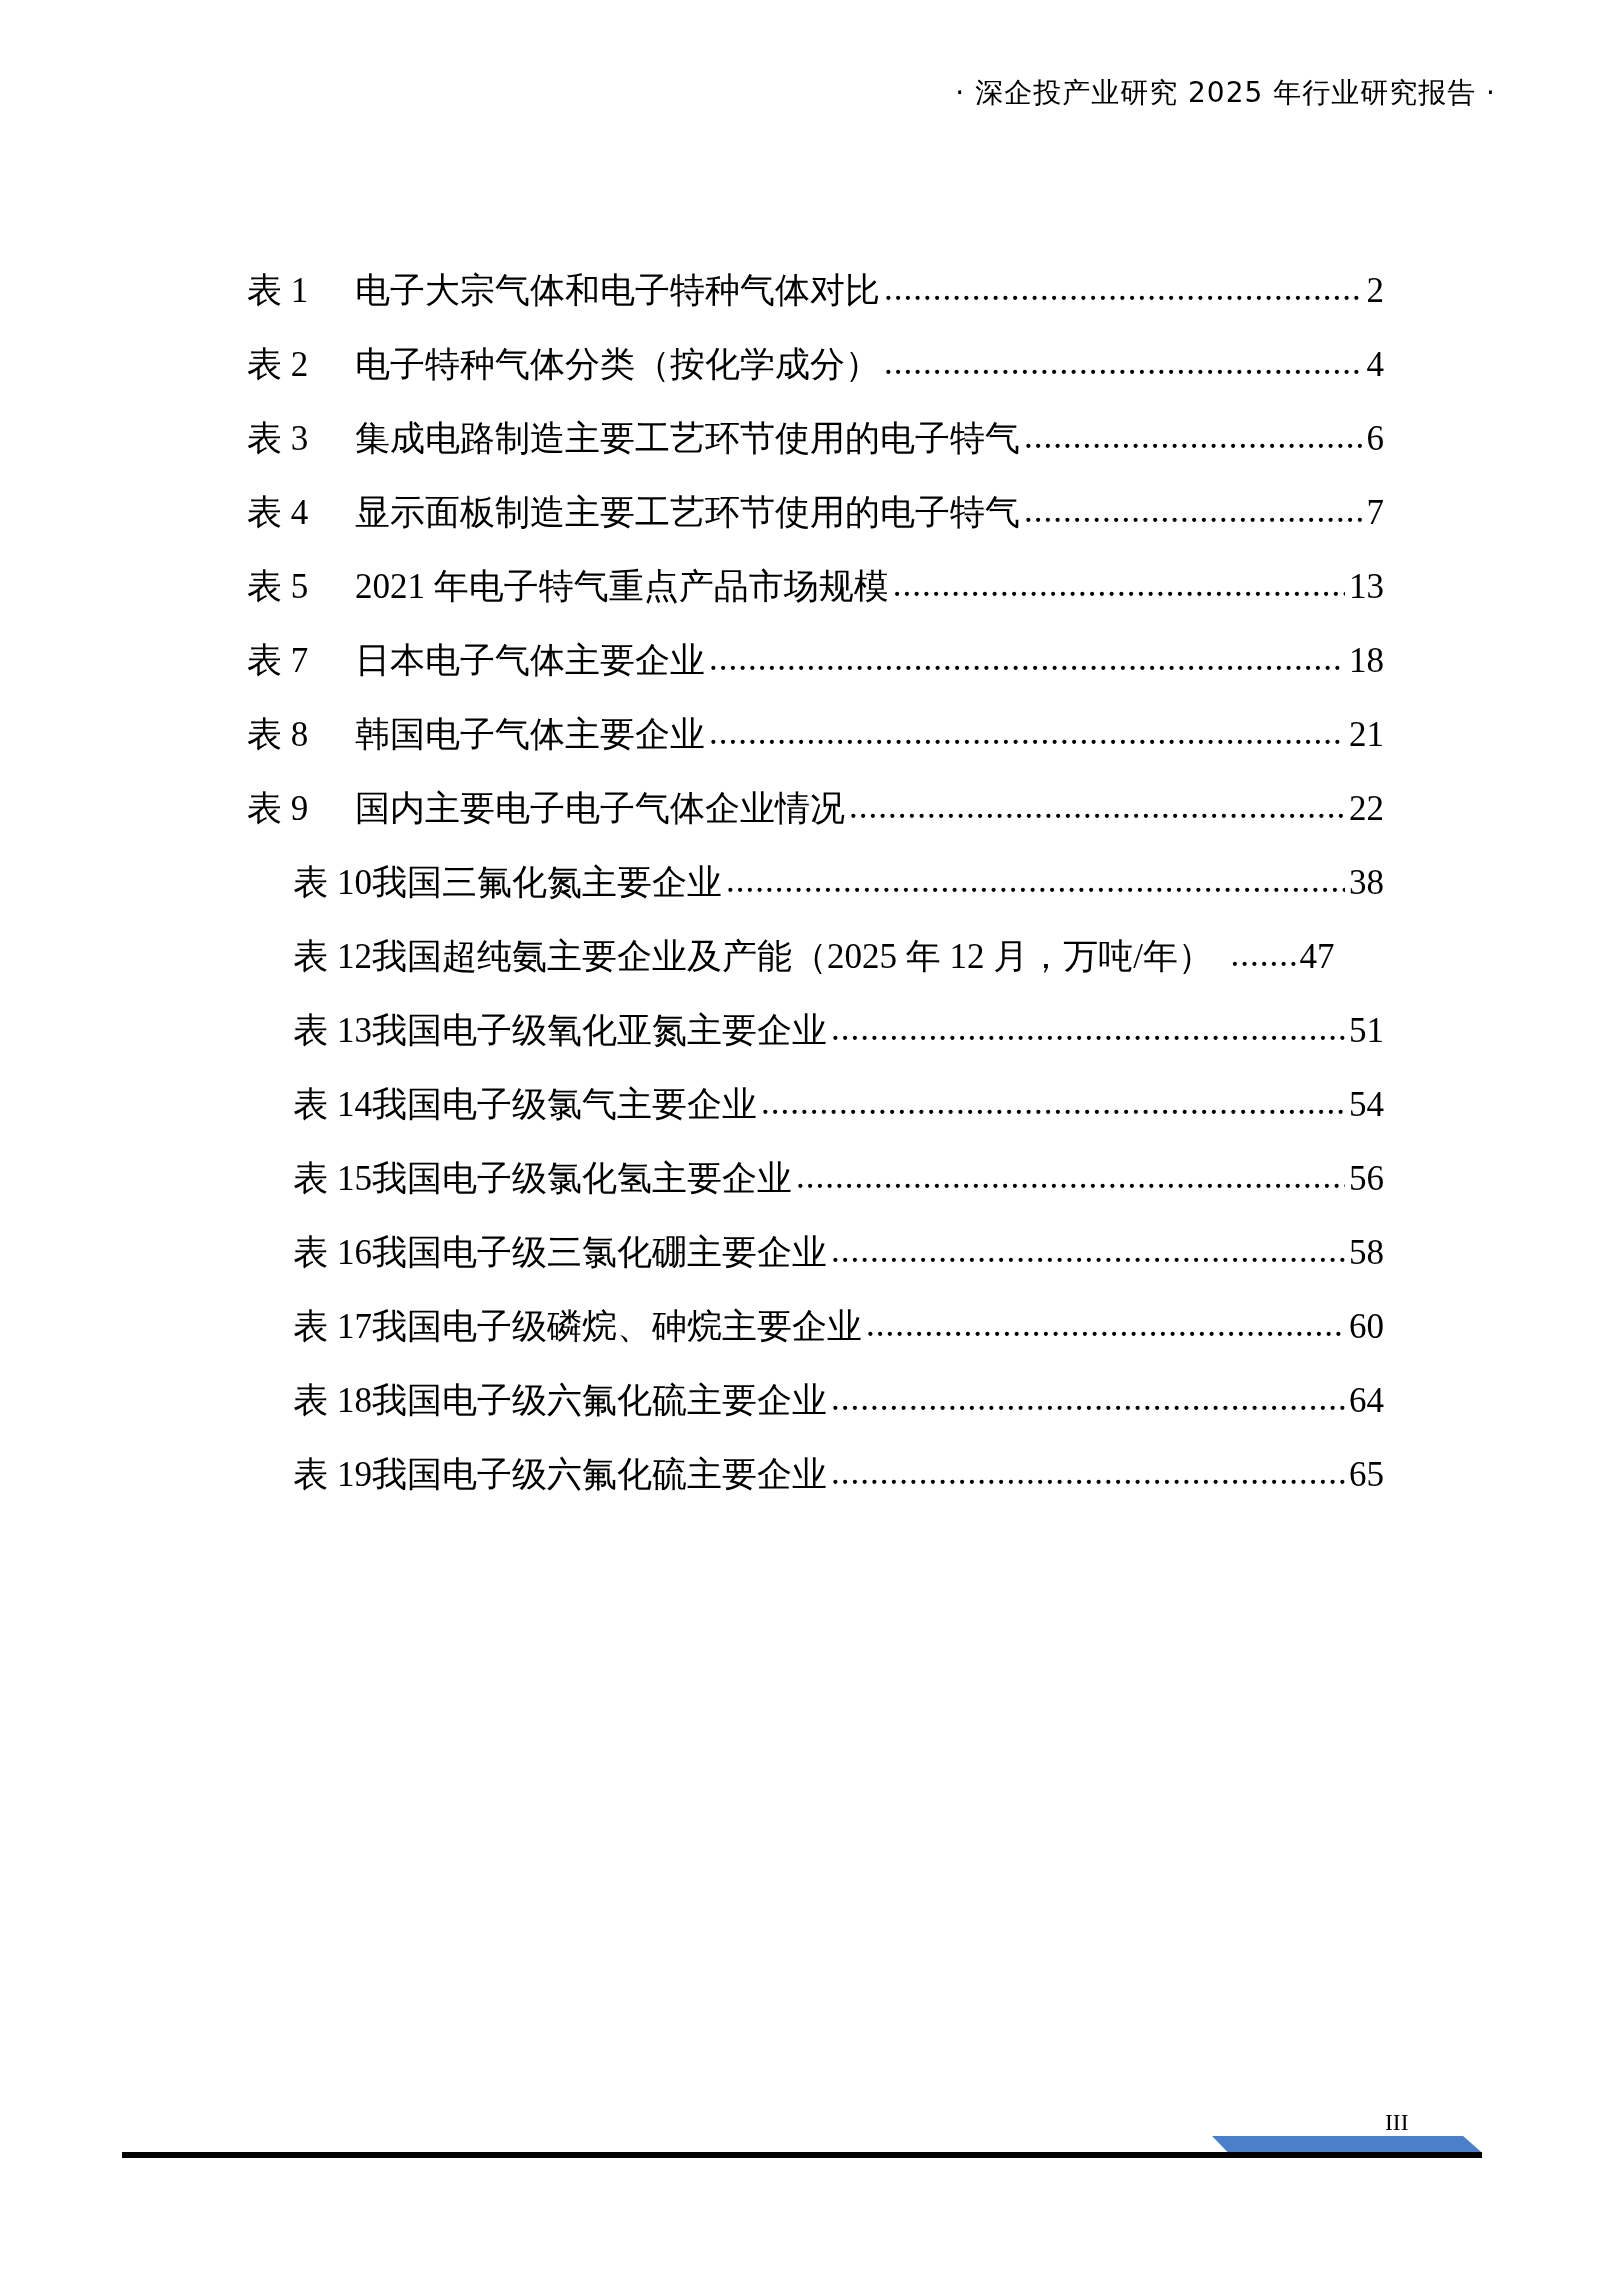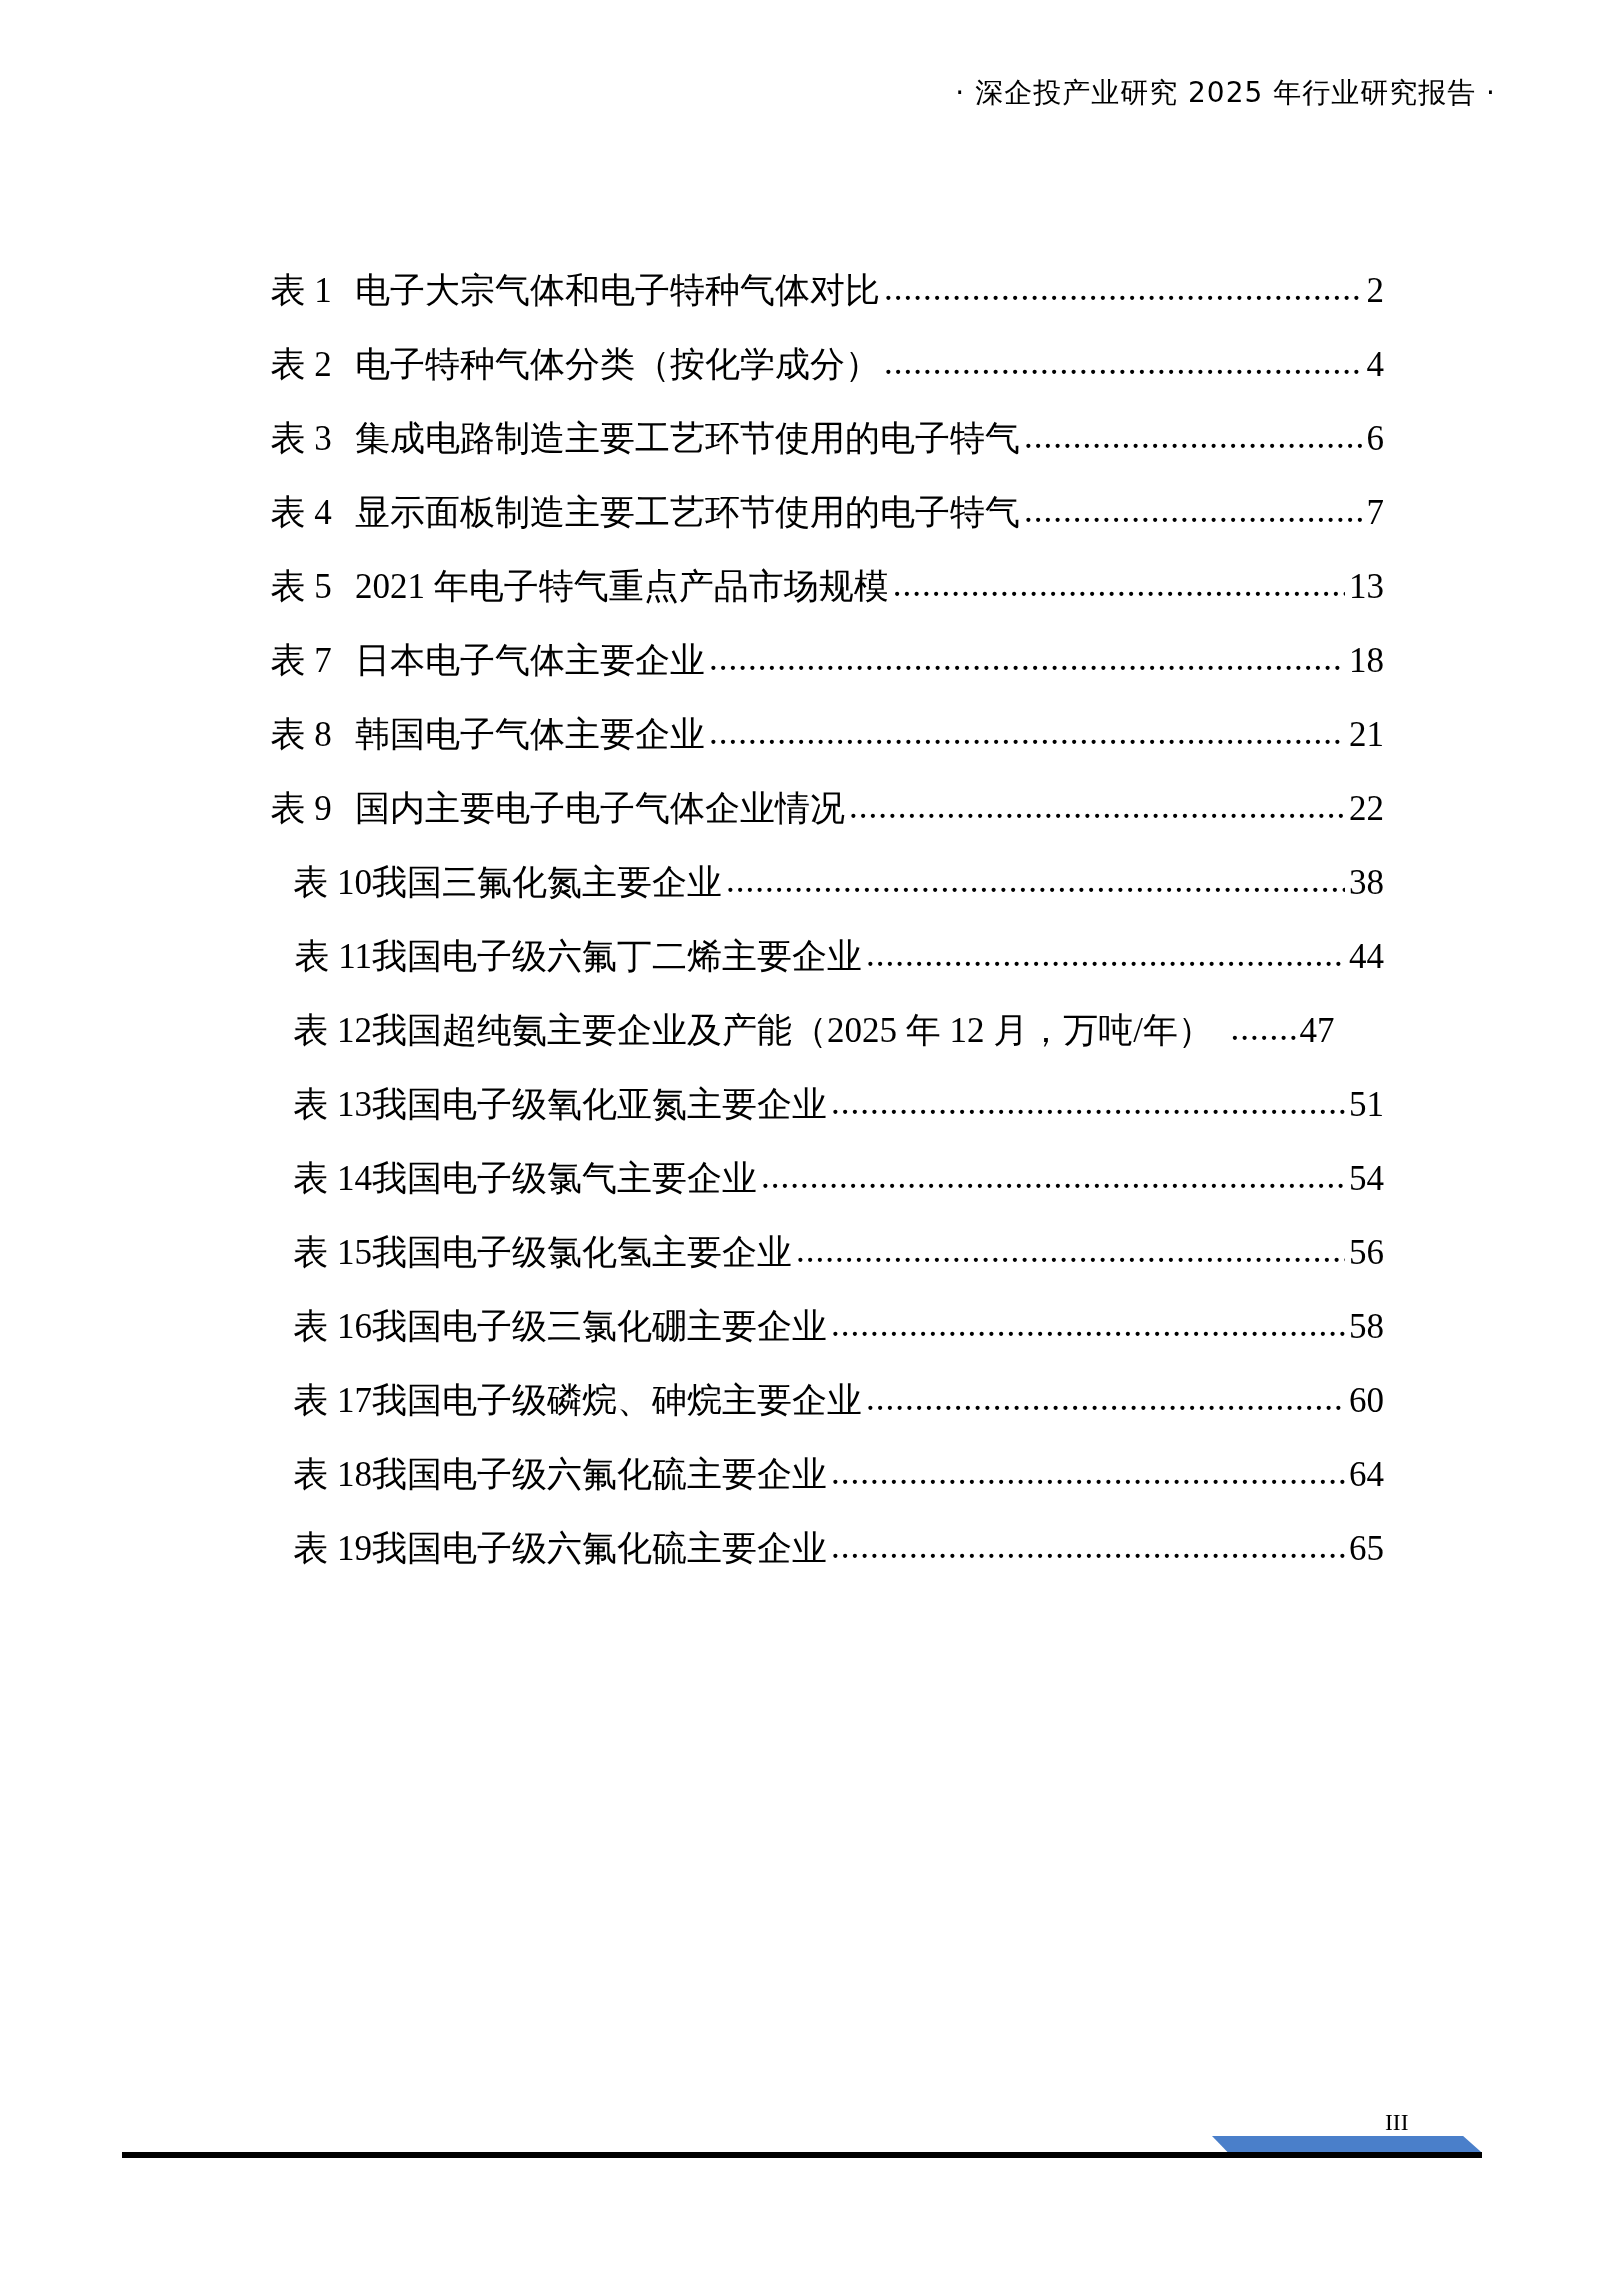--- a/index.html
+++ b/index.html
@@ -36,21 +36,21 @@
       align-items: baseline;
       height: 74px;
       font-size: 35px;
       line-height: 47px;
       white-space: nowrap;
     }
     .toc-label {
       flex: 0 0 auto;
       display: inline-block;
     }
-    .toc-row.short .toc-label { width: 108px; text-align: center; }
+    .toc-row.short .toc-label { width: 108px; }
     .toc-row.long .toc-label { width: 125px; text-align: right; }
     .toc-title {
       flex: 0 0 auto;
     }
     .toc-leader {
       flex: 1 1 auto;
       overflow: hidden;
       margin: 0 3.9px;
       position: relative;
       top: -2px;
@@ -151,26 +151,20 @@
     <span class="toc-leader"></span>
     <span class="toc-page">22</span>
   </div>
   <div class="toc-row long">
     <span class="toc-label">表 10</span>
     <span class="toc-title">我国三氟化氮主要企业</span>
     <span class="toc-leader"></span>
     <span class="toc-page">38</span>
   </div>
   <div class="toc-row long">
-    <span class="toc-label">表 11</span>
-    <span class="toc-title">我国电子级六氟丁二烯主要企业</span>
-    <span class="toc-leader"></span>
-    <span class="toc-page">44</span>
-  </div>
-  <div class="toc-row long">
     <span class="toc-label">表 12</span>
     <span class="toc-title">我国超纯氨主要企业及产能（2025 年 12 月，万吨/年）</span>
     <span class="toc-leader compact"></span>
     <span class="toc-page">47</span>
   </div>
   <div class="toc-row long">
     <span class="toc-label">表 13</span>
     <span class="toc-title">我国电子级氧化亚氮主要企业</span>
     <span class="toc-leader"></span>
     <span class="toc-page">51</span>

